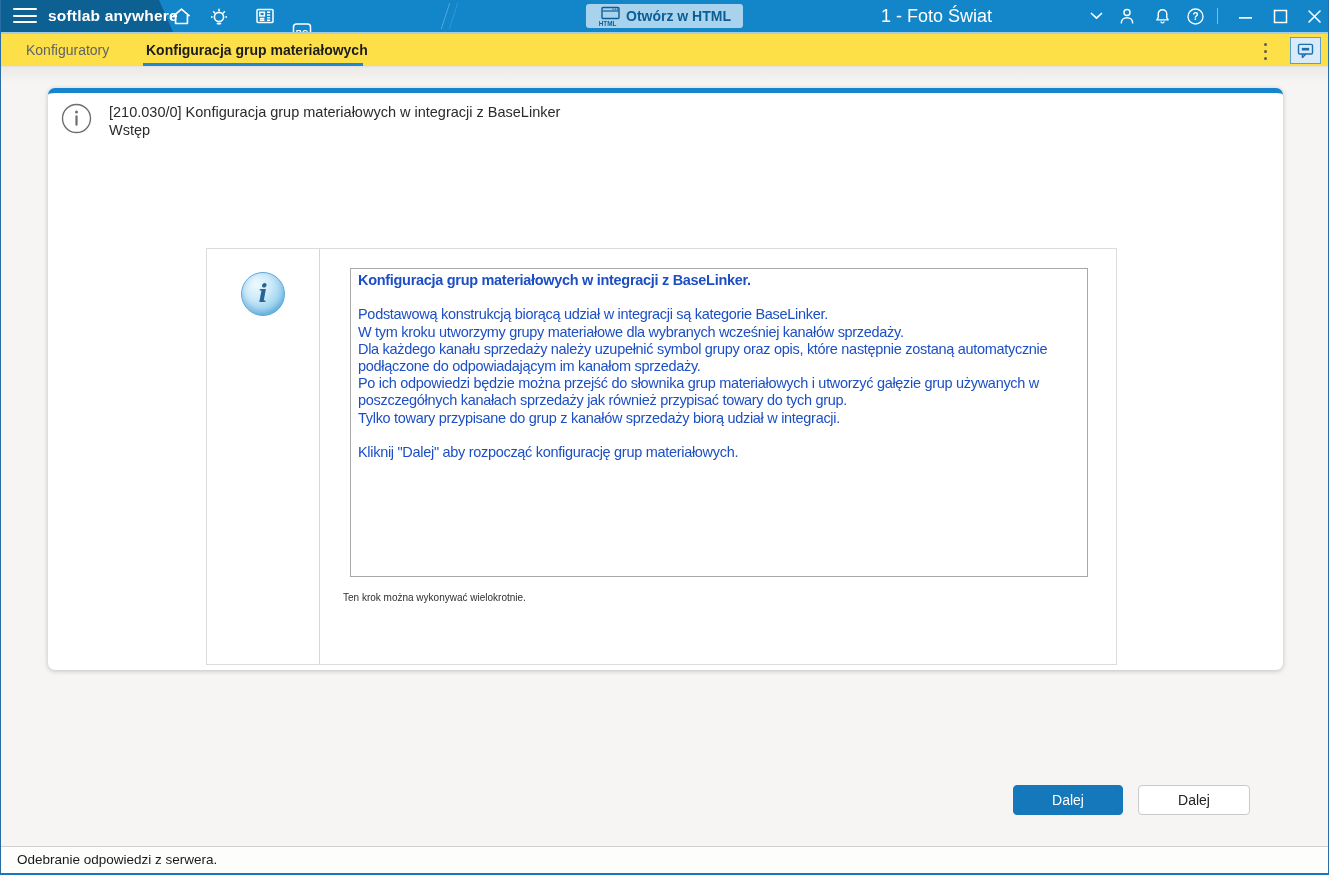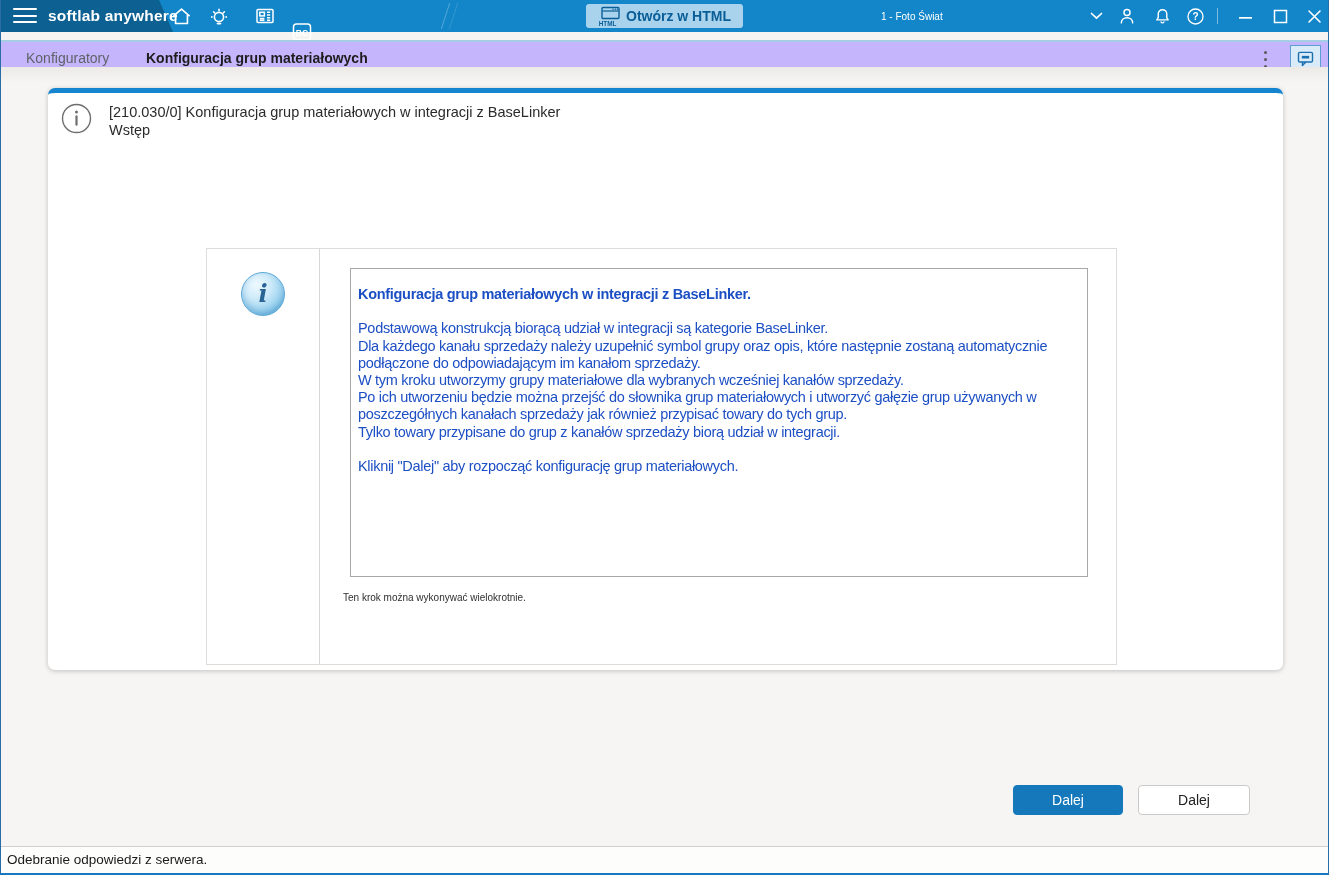--- a/index.html
+++ b/index.html
@@ -16,25 +16,25 @@
   .hamburger{position:absolute;left:12px;top:8px;width:24px;height:16px;cursor:pointer;}
   .hamburger span{display:block;height:2px;background:#fff;margin:0 0 4.5px 0;border-radius:1px;}
   .app-name{position:absolute;left:47px;top:0;height:32px;line-height:31px;color:#fff;
     font-size:15.5px;font-weight:600;letter-spacing:.2px;white-space:nowrap;}
   .tb-icon{position:absolute;top:4px;width:26px;height:24px;display:flex;align-items:center;justify-content:center;cursor:pointer;}
   .tb-stripe{position:absolute;top:3px;height:26px;width:1px;background:rgba(255,255,255,.28);transform:skewX(-18deg);}
   .open-html-btn{position:absolute;left:585px;top:4px;width:157px;height:24px;background:#a9d3ed;
     border:none;border-radius:3px;display:flex;align-items:center;justify-content:center;gap:4px;cursor:pointer;padding:0;}
   .open-html-btn .lbl{color:#0a5e97;font-size:14px;font-weight:bold;font-family:"Liberation Sans",sans-serif;}
   .company-box{position:absolute;left:880px;top:0;height:32px;display:flex;align-items:center;gap:8px;cursor:pointer;}
-  .company-box .lbl{color:#fff;font-size:10px;white-space:nowrap;min-width:185px;}
+  .company-box .lbl{color:#fff;font-size:18px;white-space:nowrap;min-width:185px;}
   .win-sep{position:absolute;top:8px;width:1px;height:16px;background:rgba(255,255,255,.45);}
   
-  #tabbar{position:absolute;top:32px;left:0;right:0;height:35px;background:#c4b5fd;
-    border-top:2px solid #a6cde6;border-bottom:1px solid #e3e1de;box-sizing:border-box;margin-top:8px;}
+  #tabbar{position:absolute;top:32px;left:0;right:0;height:35px;background:#fde047;
+    border-top:2px solid #a6cde6;border-bottom:1px solid #e3e1de;box-sizing:border-box;}
   .tab{position:absolute;top:0;height:32px;line-height:32px;font-size:14px;cursor:pointer;white-space:nowrap;}
   .tab-inactive{left:25px;color:#5f6368;}
   .tab-active{left:145px;color:#1d1d1d;font-weight:bold;}
   .tab-underline{position:absolute;left:142px;bottom:0;width:220px;height:3px;background:#1e88d2;}
   .kebab{position:absolute;right:52px;top:5px;width:22px;height:24px;display:flex;align-items:center;justify-content:center;cursor:pointer;}
   .comment-btn{position:absolute;right:7px;top:3px;width:31px;height:27px;background:#d9ebf8;
     border:1px solid #5e9fd3;box-sizing:border-box;display:flex;align-items:center;justify-content:center;cursor:pointer;}
   
   #content{position:absolute;top:67px;left:0;right:0;bottom:27px;
     background:linear-gradient(180deg,#eceae7 0,#f6f5f3 16px);}
@@ -46,34 +46,34 @@
   .panel{position:absolute;left:158px;top:155px;width:911px;height:417px;background:#fff;
     border:1px solid #dddcda;box-sizing:border-box;}
   .info-ball{position:absolute;left:34px;top:23px;width:42px;height:42px;border-radius:50%;
     background:radial-gradient(circle at 34% 28%, #eef9ff 0%, #cdeaf9 35%, #9ed4f0 65%, #66b4e0 90%, #4ea3d4 100%);
     border:1px solid #5aa7d6;box-shadow:inset 0 -3px 6px rgba(40,120,180,.35);
     display:flex;align-items:center;justify-content:center;}
   .info-ball .i{font-family:"DejaVu Serif",serif;font-style:italic;font-weight:bold;font-size:24px;
     color:#2a6395;margin-top:-2px;}
   .panel-divider{position:absolute;left:112px;top:0;bottom:0;width:1px;background:#d8d6d4;}
   .msgbox{position:absolute;left:143px;top:19px;width:738px;height:309px;border:1px solid #a8a8a8;
-    box-sizing:border-box;padding:17px 7px;overflow:hidden;color:#1d4fc4;font-size:14.5px;
+    box-sizing:border-box;padding:3px 7px;overflow:hidden;color:#1d4fc4;font-size:14.5px;
     letter-spacing:-0.3px;line-height:17.2px;}
   .msg-title{font-weight:bold;}
   .msg-line{min-height:17.2px;}
   .panel-note{position:absolute;left:136px;top:343px;font-size:10px;color:#2f2f2f;}
   
   .btn{position:absolute;top:692px;height:30px;border-radius:4px;font-size:14px;cursor:pointer;
     font-family:"Liberation Sans",sans-serif;}
   .btn-primary{left:965px;width:110px;background:#1478ba;color:#fff;border:1px solid #1478ba;}
   .btn-secondary{left:1090px;width:112px;background:#fff;color:#222;border:1px solid #c9c9c9;}
   
   #statusbar{position:absolute;bottom:0;left:0;right:0;height:27px;background:#fdfdfc;
     border-top:1px solid #d2d0ce;box-sizing:border-box;}
-  #statusbar .txt{position:absolute;left:6px;top:5px;font-size:13.5px;color:#1a1a1a;}
+  #statusbar .txt{position:absolute;left:16px;top:5px;font-size:13.5px;color:#1a1a1a;}
   svg{display:block;}
 </style>
 </head>
 <body>
 
 <div id="window">
 
   <div id="titlebar">
     <div class="logo-seg"></div>
     <div class="hamburger">
@@ -213,23 +213,23 @@
       <div class="panel">
         <div class="info-ball">
             <span class="i">i</span>
           </div>
         <div class="panel-divider"></div>
         <div class="msgbox">
           <div class="msg-line msg-title">Konfiguracja grup materiałowych w integracji z BaseLinker.</div>
           <div>
               <div class="msg-line">&nbsp;</div>
               <div class="msg-line">Podstawową konstrukcją biorącą udział w integracji są kategorie BaseLinker.</div>
+              <div class="msg-line">W tym kroku utworzymy grupy materiałowe dla wybranych wcześniej kanałów sprzedaży.</div>
               <div class="msg-line">Dla każdego kanału sprzedaży należy uzupełnić symbol grupy oraz opis, które następnie zostaną automatycznie podłączone do odpowiadającym im kanałom sprzedaży.</div>
-              <div class="msg-line">W tym kroku utworzymy grupy materiałowe dla wybranych wcześniej kanałów sprzedaży.</div>
-              <div class="msg-line">Po ich utworzeniu będzie można przejść do słownika grup materiałowych i utworzyć gałęzie grup używanych w poszczegółnych kanałach sprzedaży jak również przypisać towary do tych grup.</div>
+              <div class="msg-line">Po ich odpowiedzi będzie można przejść do słownika grup materiałowych i utworzyć gałęzie grup używanych w poszczegółnych kanałach sprzedaży jak również przypisać towary do tych grup.</div>
               <div class="msg-line">Tylko towary przypisane do grup z kanałów sprzedaży biorą udział w integracji.</div>
               <div class="msg-line">&nbsp;</div>
               <div class="msg-line">Kliknij "Dalej" aby rozpocząć konfigurację grup materiałowych.</div>
             </div>
         </div>
         <div class="panel-note">Ten krok można wykonywać wielokrotnie.</div>
       </div>
 
       <button class="btn btn-primary">Dalej</button>
       <button class="btn btn-secondary">Dalej</button>

